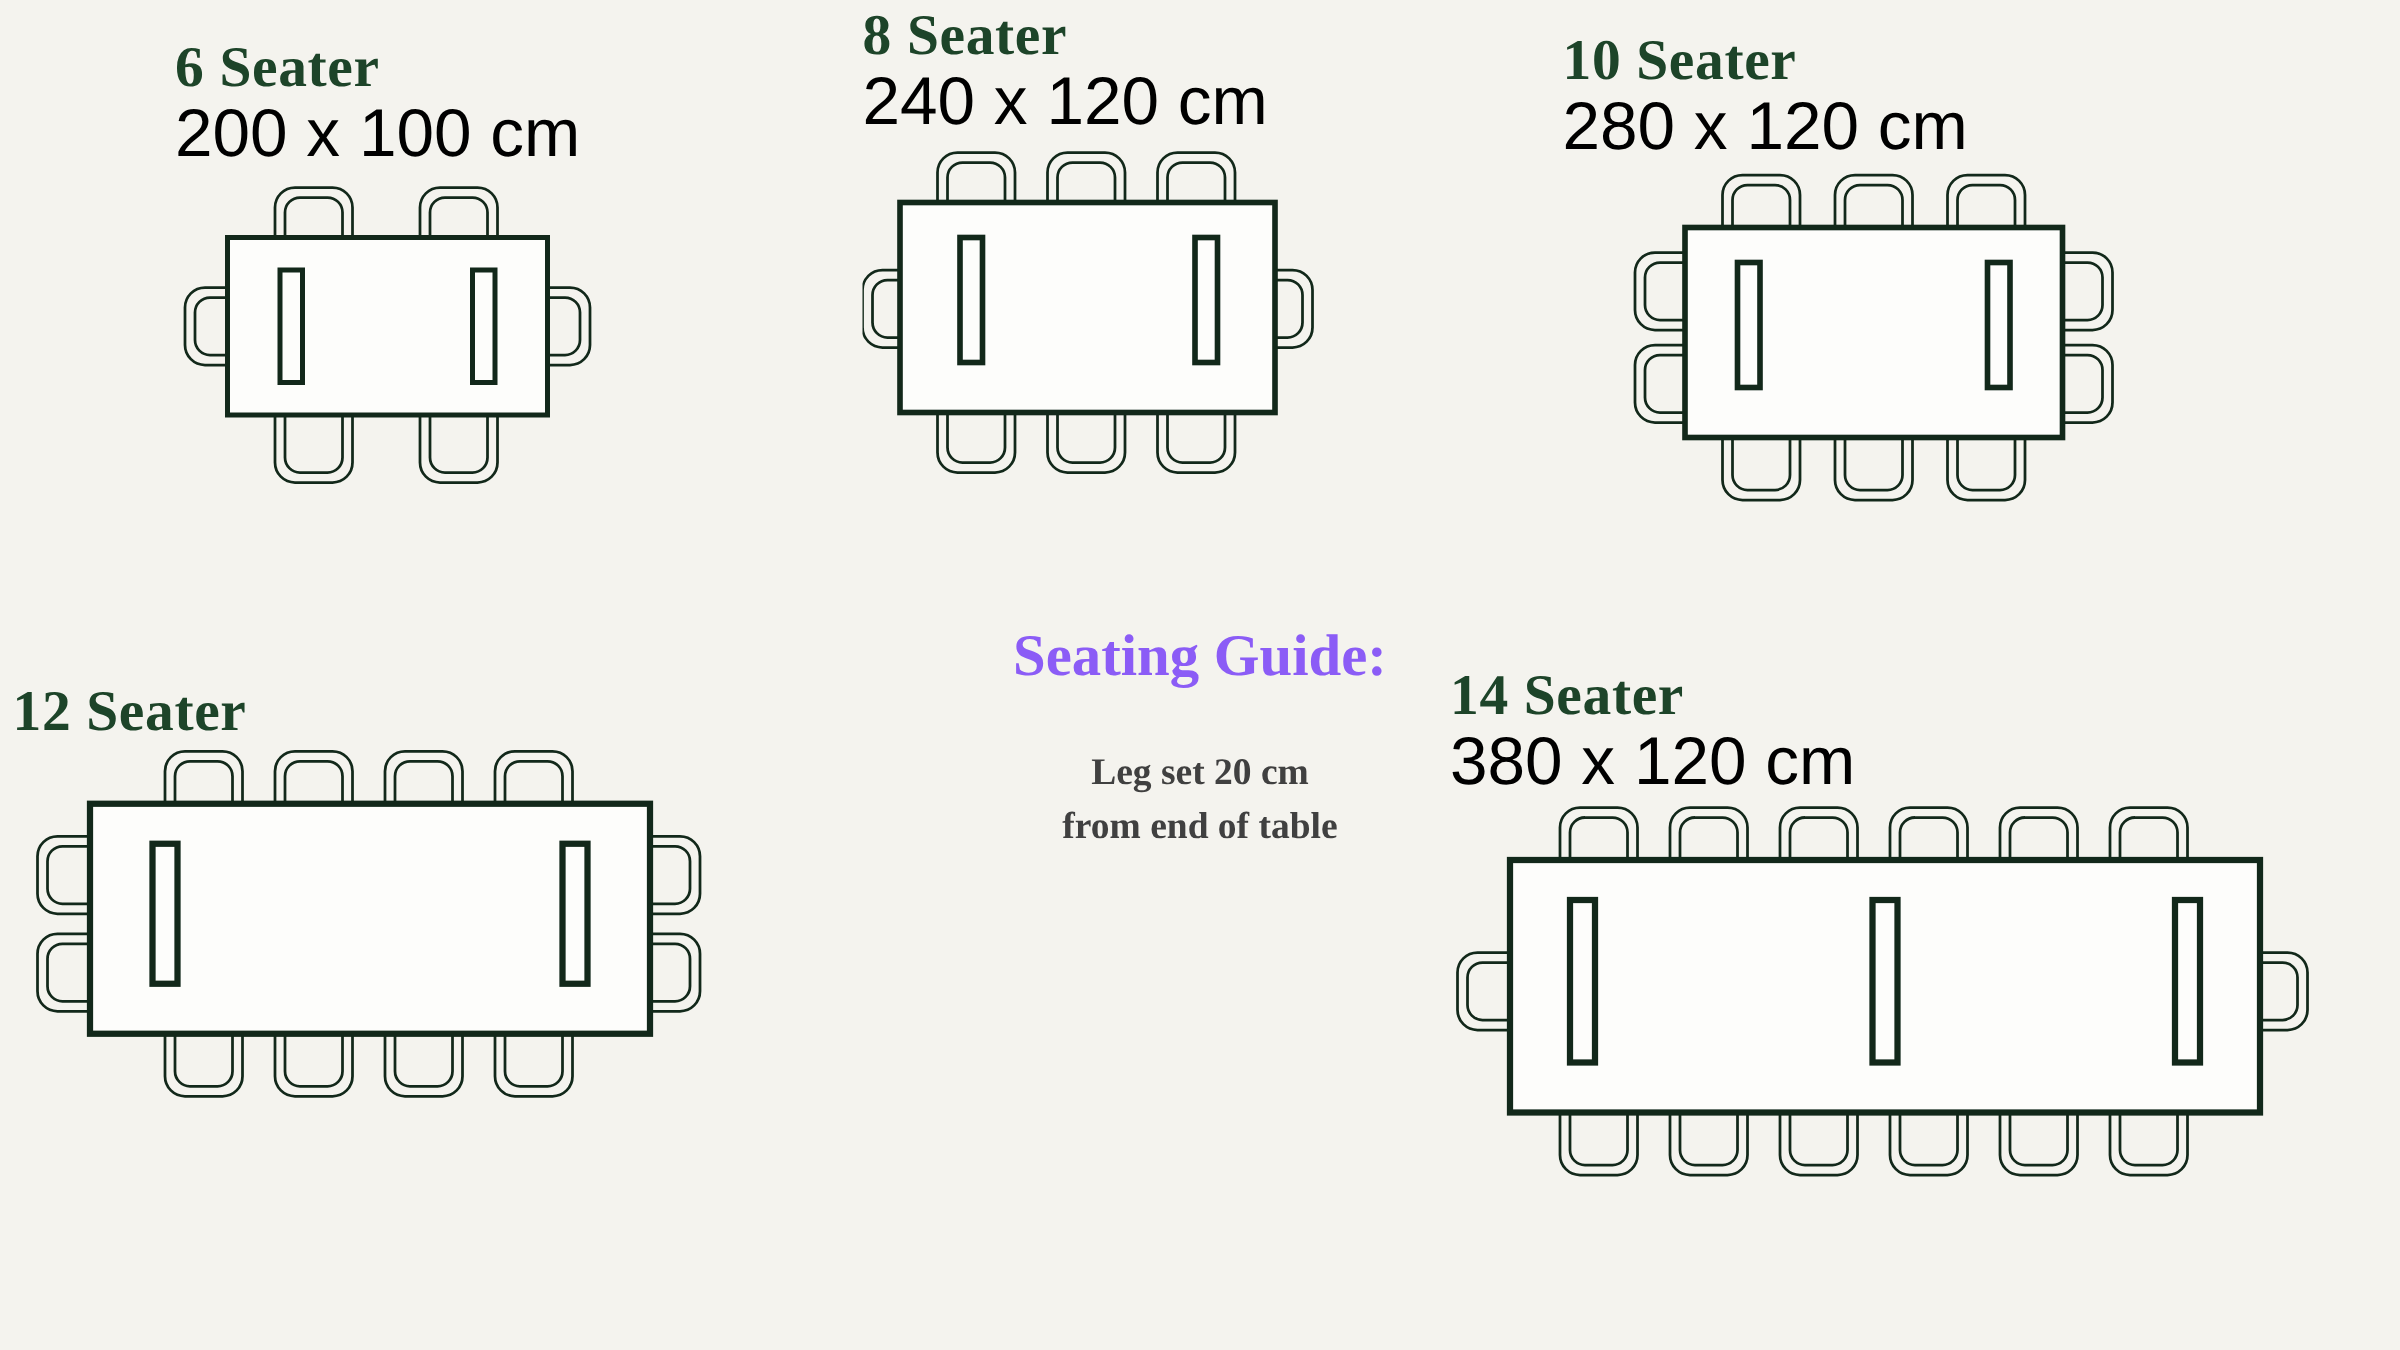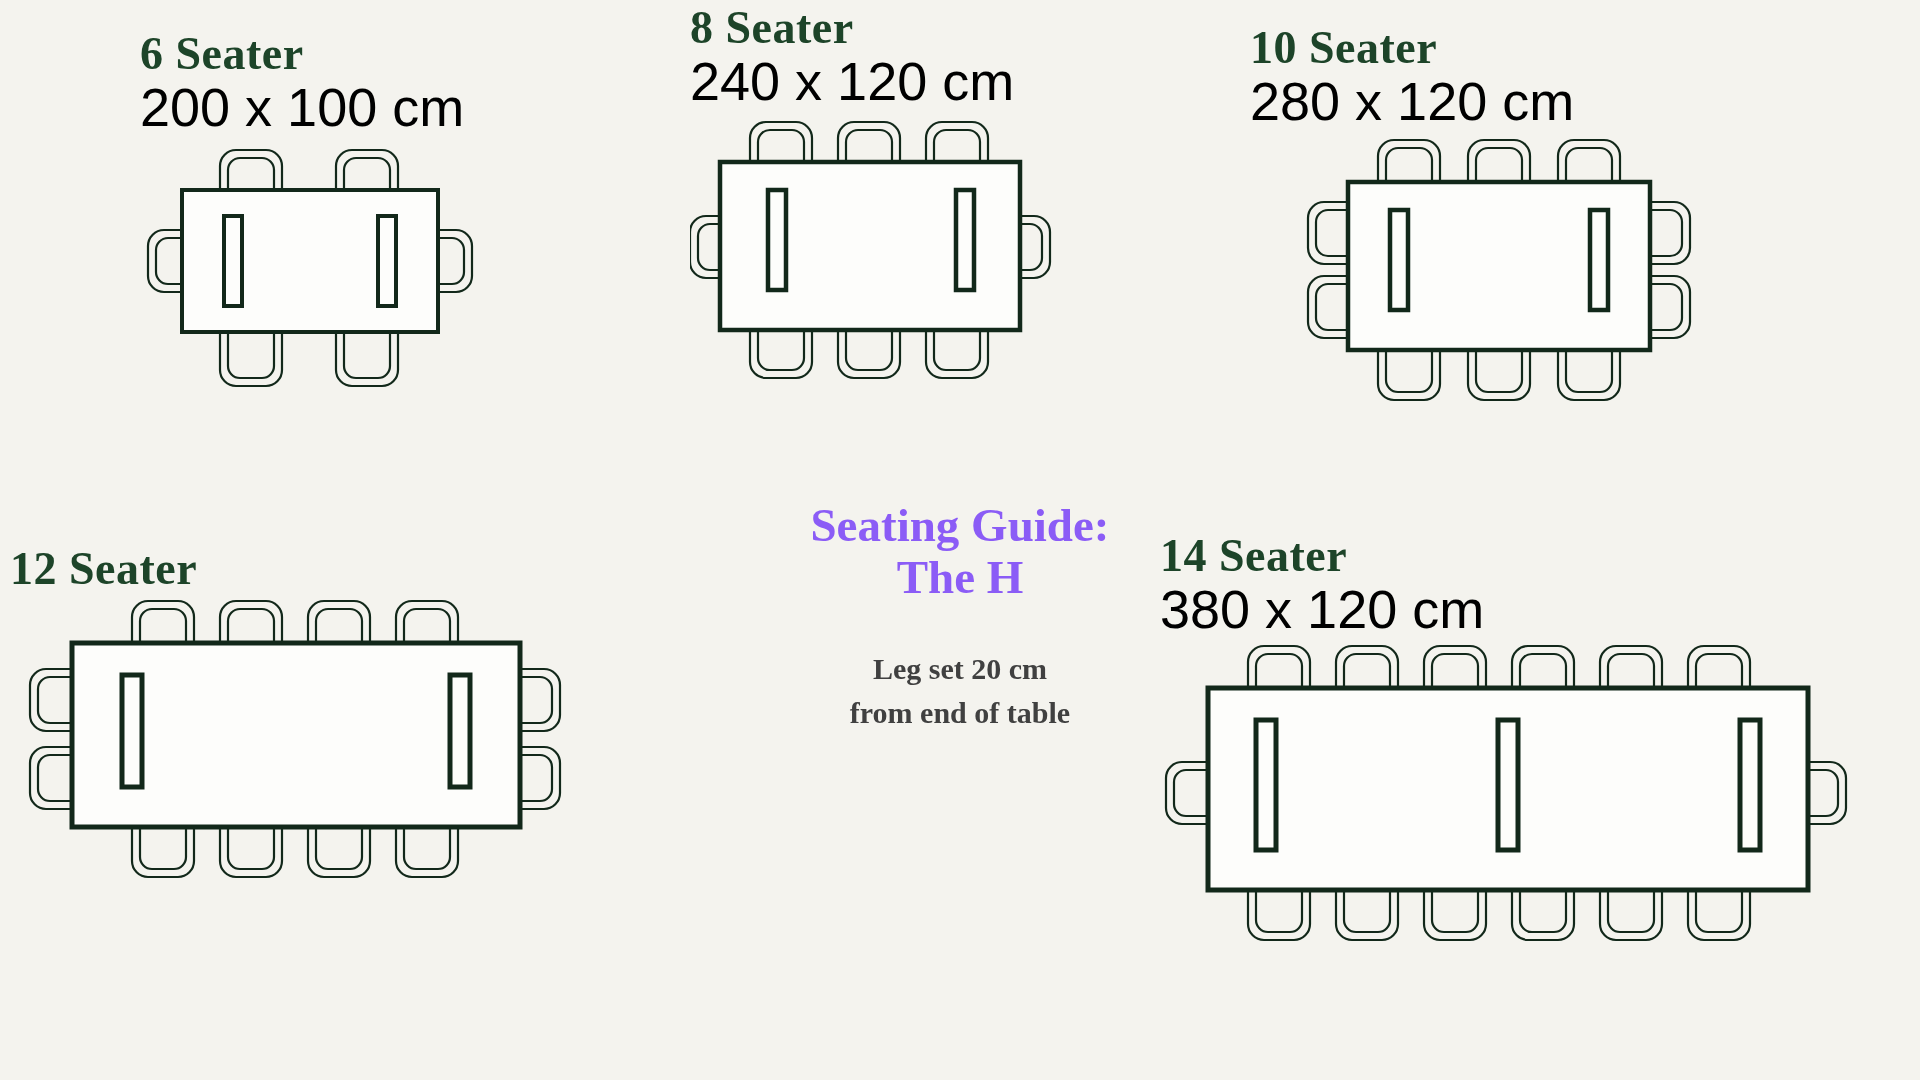--- a/index.html
+++ b/index.html
@@ -214,21 +214,20 @@
         </g>
       </g>
       <rect x="98" y="50" width="302" height="168" fill="#fdfdfb" stroke="#12281a" stroke-width="4.5"></rect>
       <rect x="140" y="78" width="18" height="100" fill="#fdfdfb" stroke="#12281a" stroke-width="4.5"></rect>
       <rect x="340" y="78" width="18" height="100" fill="#fdfdfb" stroke="#12281a" stroke-width="4.5"></rect>
     </svg>
   </div>
 
   <div class="center-block">
     <div class="center-title">Seating Guide:</div>
-    <div class="center-title">The H</div>
     <div class="center-note">Leg set 20 cm</div>
     <div class="center-note" style="margin-top:0;">from end of table</div>
   </div>
 
   <div class="cell" style="left:10px; top:545px; width:650px;">
     <div class="cell-title title-12">12 Seater</div>
     <svg width="650" height="300" viewBox="0 0 650 300">
       <g fill="none" stroke="#12281a" stroke-width="2.2">
         <g>
           <rect x="122" y="8" width="62" height="78" rx="16"></rect>

